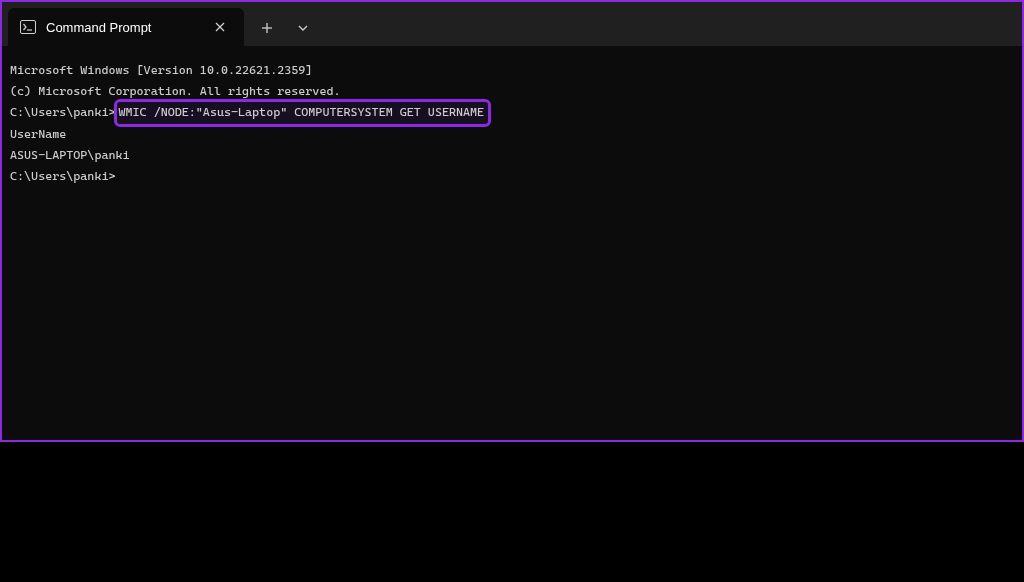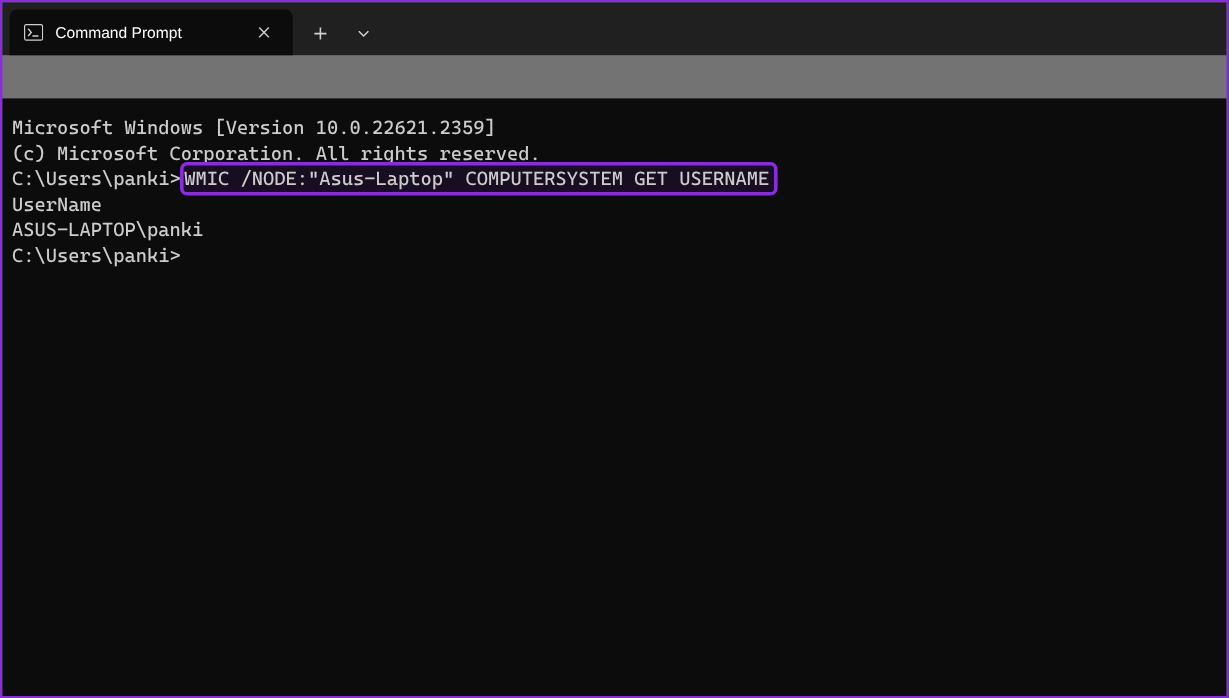--- a/index.html
+++ b/index.html
@@ -6,27 +6,26 @@
     margin: 0;
     padding: 0;
     width: 1024px;
     height: 582px;
     overflow: hidden;
     background: #000;
     font-family: "Consolas", "Cascadia Mono", monospace;
   }
   .window {
     width: 1024px;
-    height: 582px;
-    background: #737373;
+    height: 442px;
+    background: #701a75;
     border: 2px solid #8a2be2;
     box-sizing: border-box;
     display: flex;
     flex-direction: column;
-    gap: 36px;
   }
   .titlebar {
     height: 44px;
     background: #202020;
     display: flex;
     align-items: stretch;
     user-select: none;
   }
   .tab {
     display: flex;
@@ -75,21 +74,21 @@
     align-items: center;
     justify-content: center;
     color: #cfcfcf;
     border-radius: 4px;
     margin-top: 7px;
   }
   .terminal {
     flex: 1;
     background: #0c0c0c;
     color: #cccccc;
-    font-size: 16px;
+    font-size: 12px;
     line-height: 21px;
     padding: 14px 20px 8px 8px;
     white-space: pre;
     font-family: "Cascadia Mono", "Consolas", monospace;
   }
   .term-line {
     display: block;
   }
   .highlight-box {
     display: inline-block;

